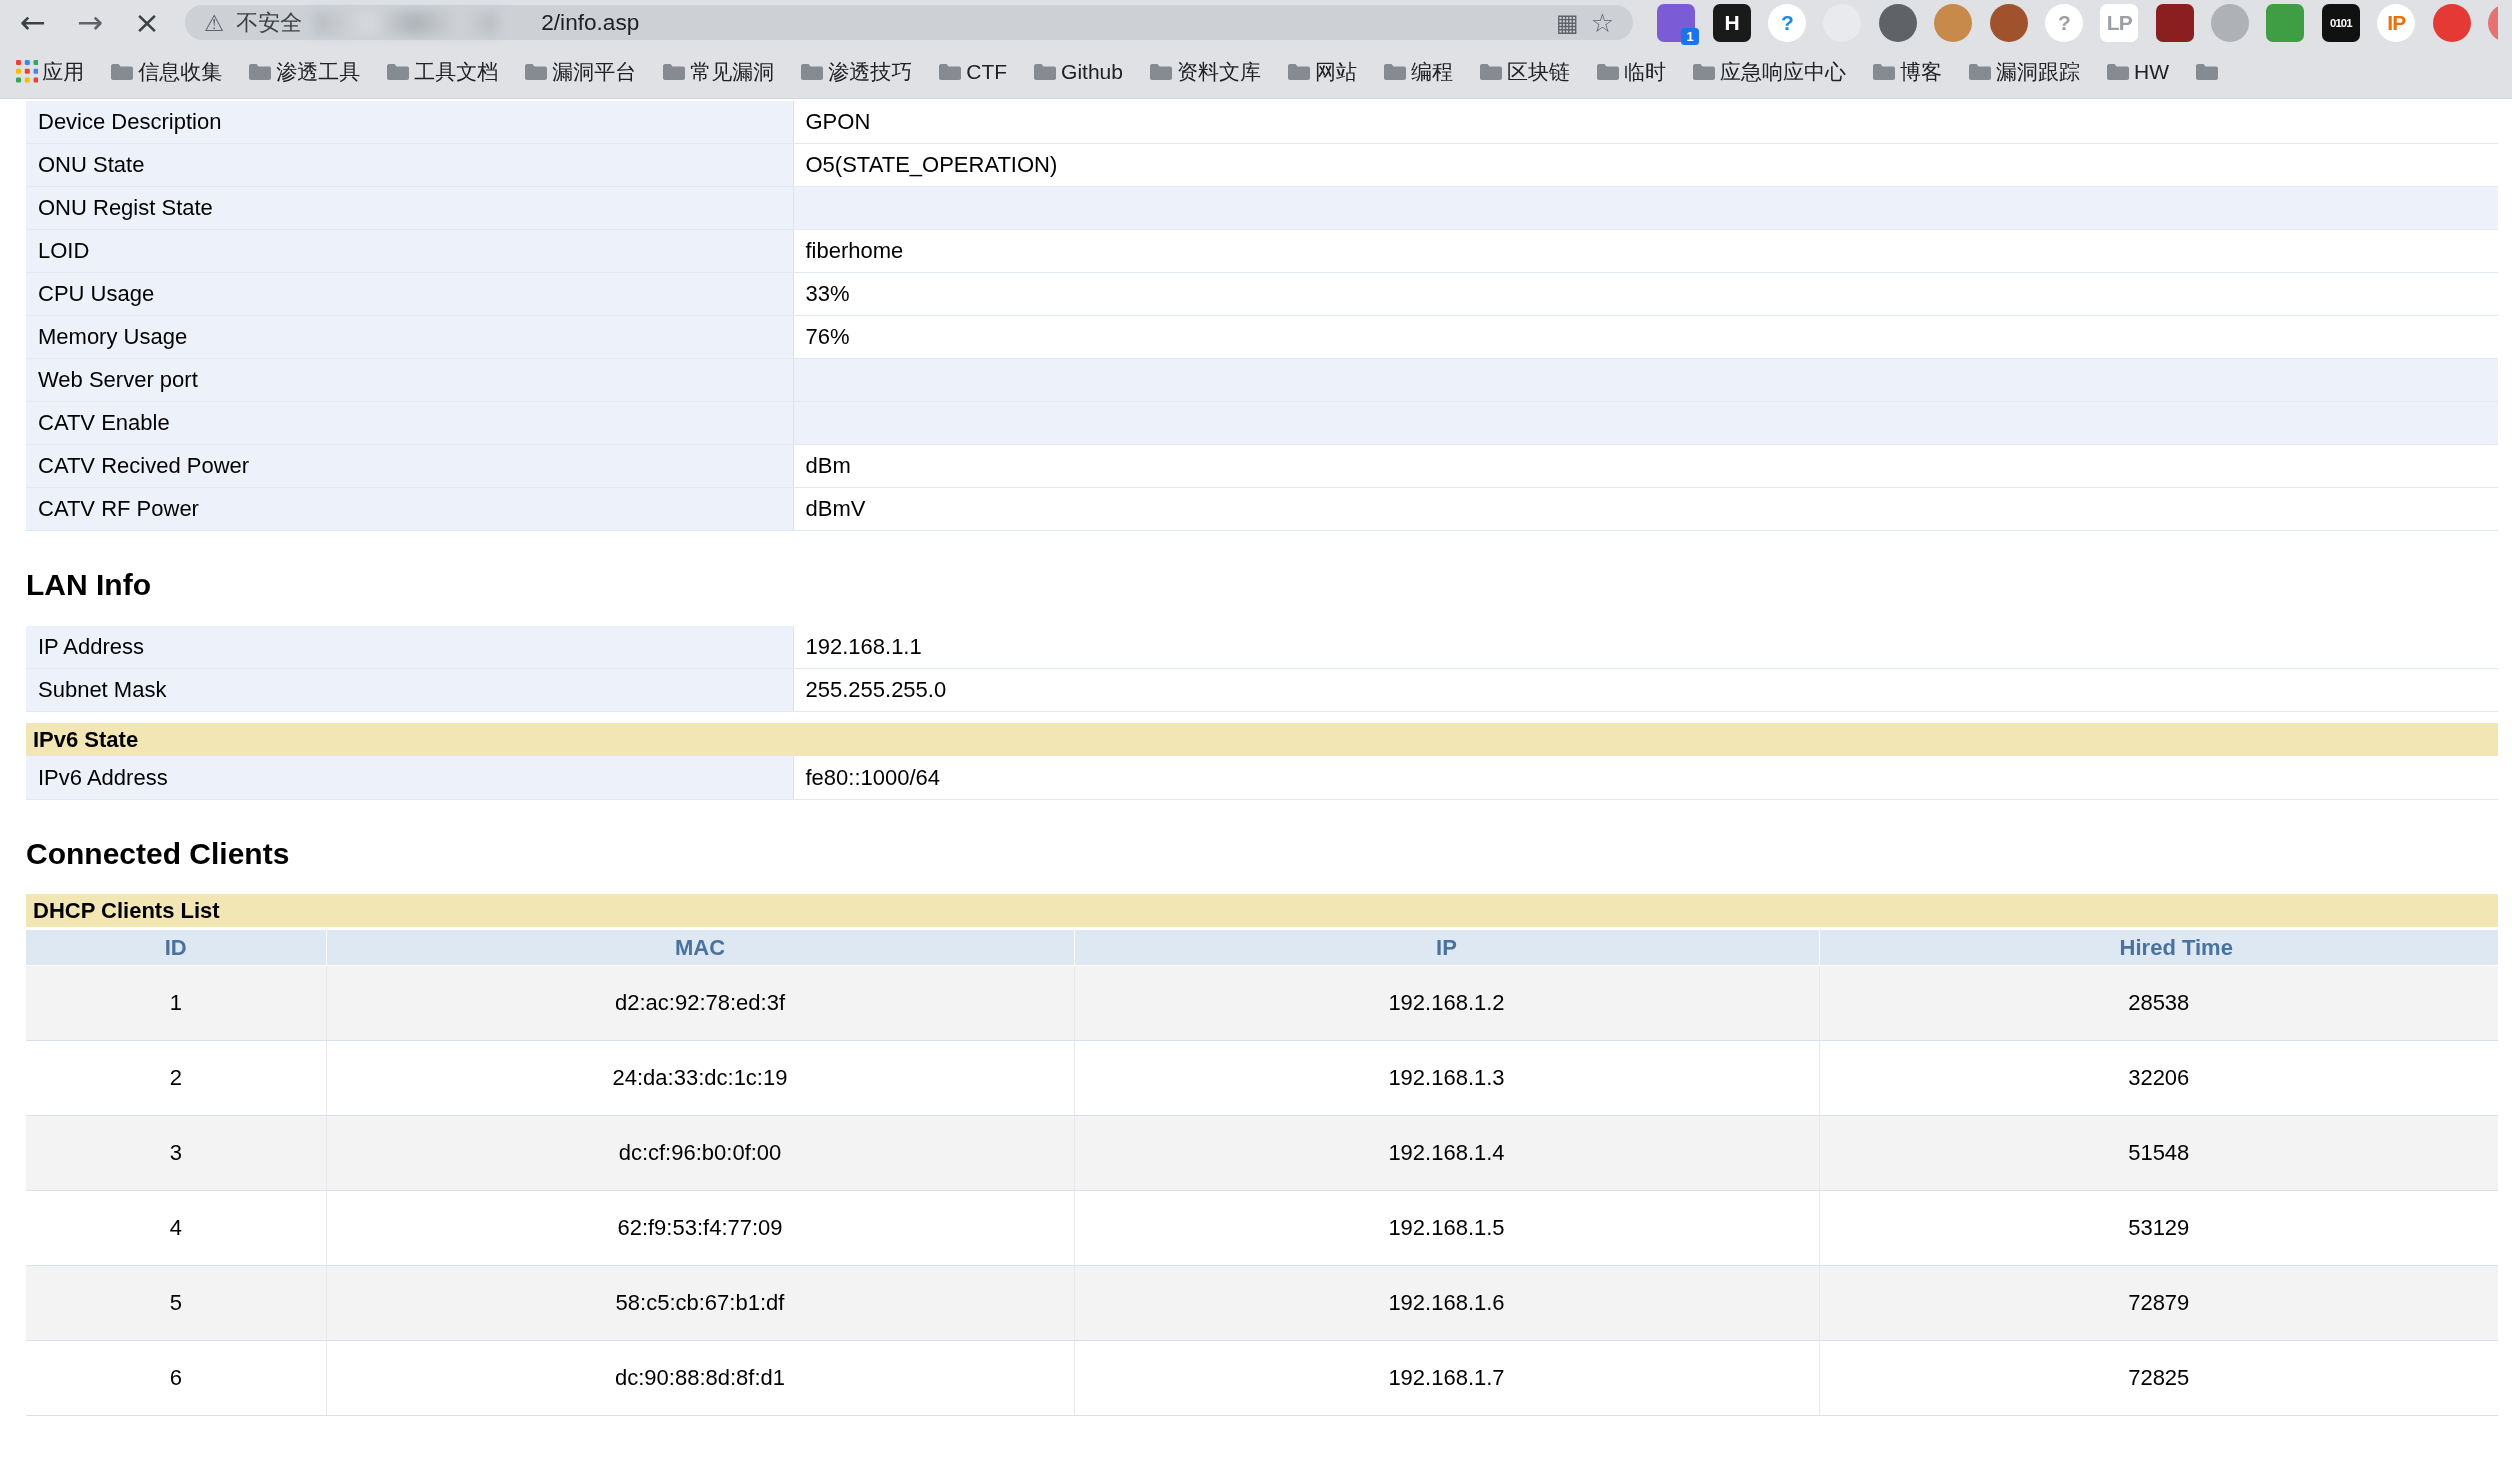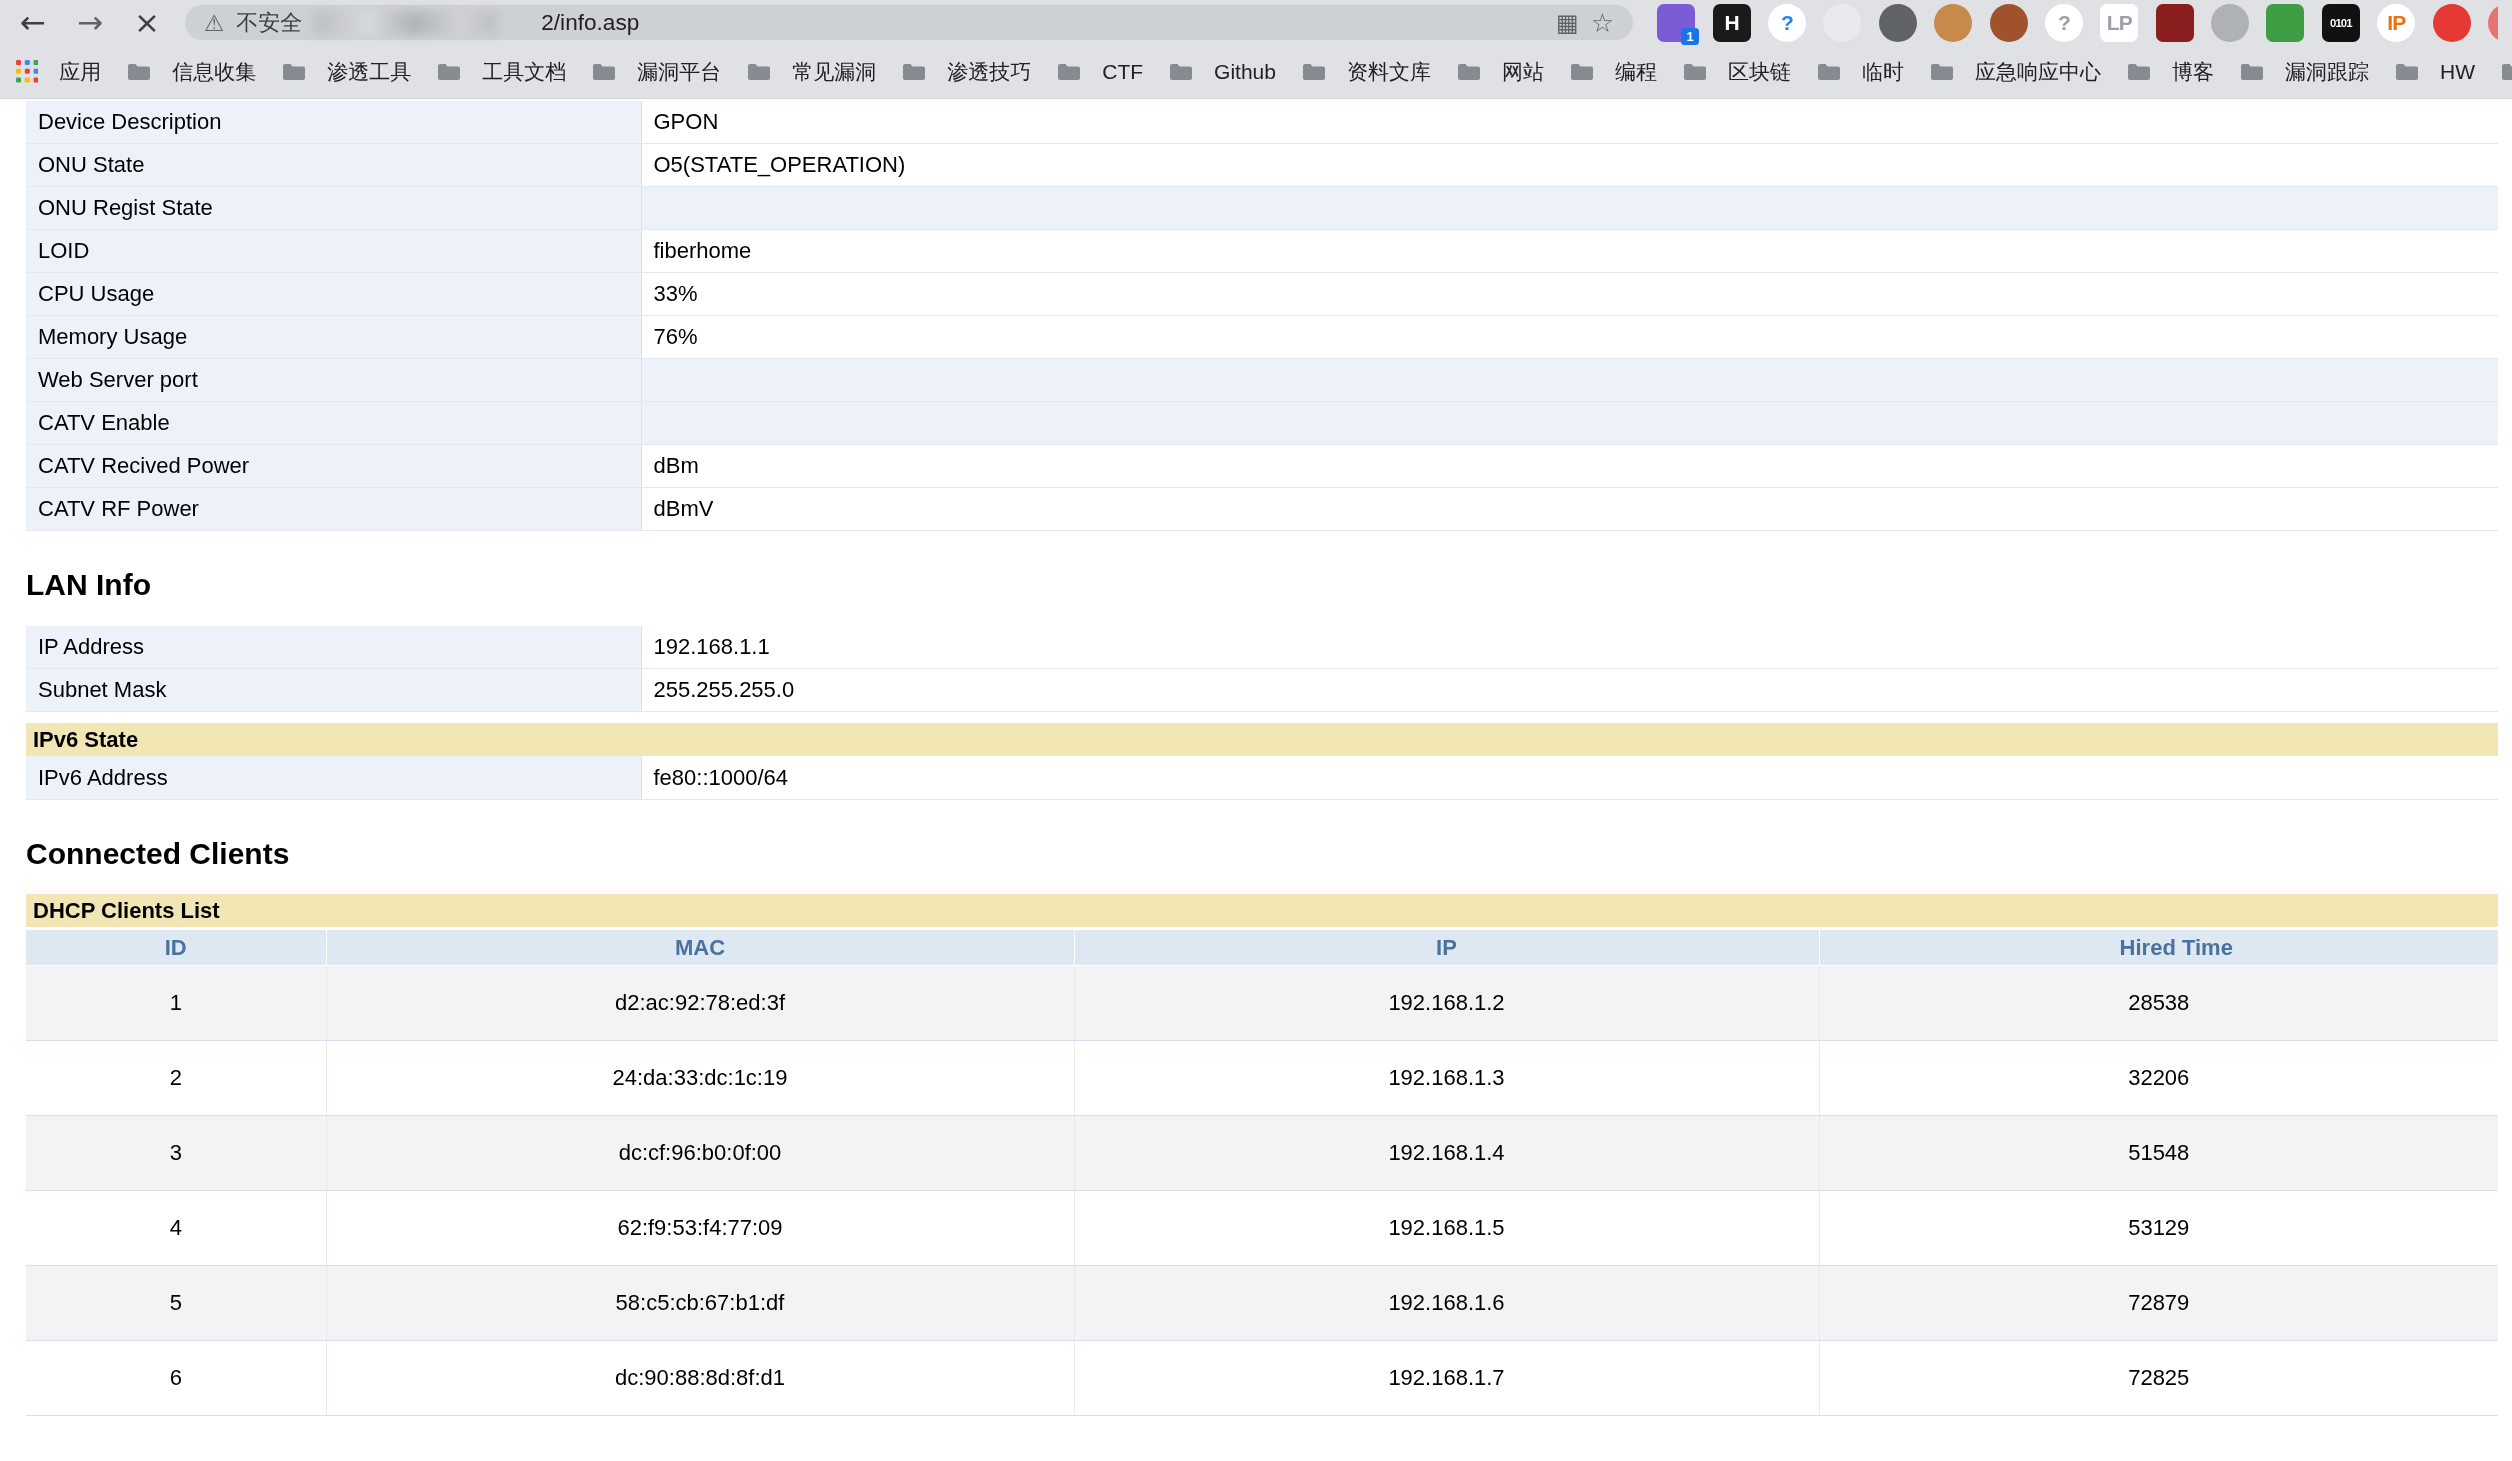--- a/index.html
+++ b/index.html
@@ -56,33 +56,33 @@
     min-width:17.4px; height:17.4px; border-radius:3.5px;
     background:#1a73e8; color:#fff; font-size:13px; font-weight:bold;
     display:flex; align-items:center; justify-content:center; padding:0 2.6px;
   }
   .ext-badge:empty { display:none; }
 
   .bookmarks {
     height:54px; display:flex; align-items:center; gap:26px;
     padding:0 15.7px; border-bottom:0.9px solid #d2d5d9; overflow:hidden;
   }
-  .bm { display:flex; align-items:center; gap:21px; flex:0 0 auto; }
+  .bm { display:flex; align-items:center; gap:4px; flex:0 0 auto; }
   .bm-label { font-size:21px; color:#202124; white-space:nowrap; }
   .folder-svg { display:block; }
 
   
   .page { background:#fff; padding-top:1.7px; }
 
   .kv-table { border-collapse:collapse; width:2472px; margin-left:26px; table-layout:fixed; }
   .kv-table td {
     height:43px; font-size:22px; padding:0 12px;
     border-bottom:0.9px solid #e1e8f2; vertical-align:middle;
   }
-  .kv-table td.k { width:615px; background:#edf2fa; border-right:0.9px solid #d9e3f0; }
+  .kv-table td.k { width:767px; background:#edf2fa; border-right:0.9px solid #d9e3f0; }
   .kv-table td.v { background:#ffffff; }
   .kv-table tr.empty td.v { background:#edf2fa; }
 
   h2.page-h {
     font-size:30px; line-height:37px; font-weight:bold;
     margin:35px 0 22.6px 26px; color:#000;
   }
 
   .sec-bar {
     width:2472px; margin-left:26px; height:33px;

